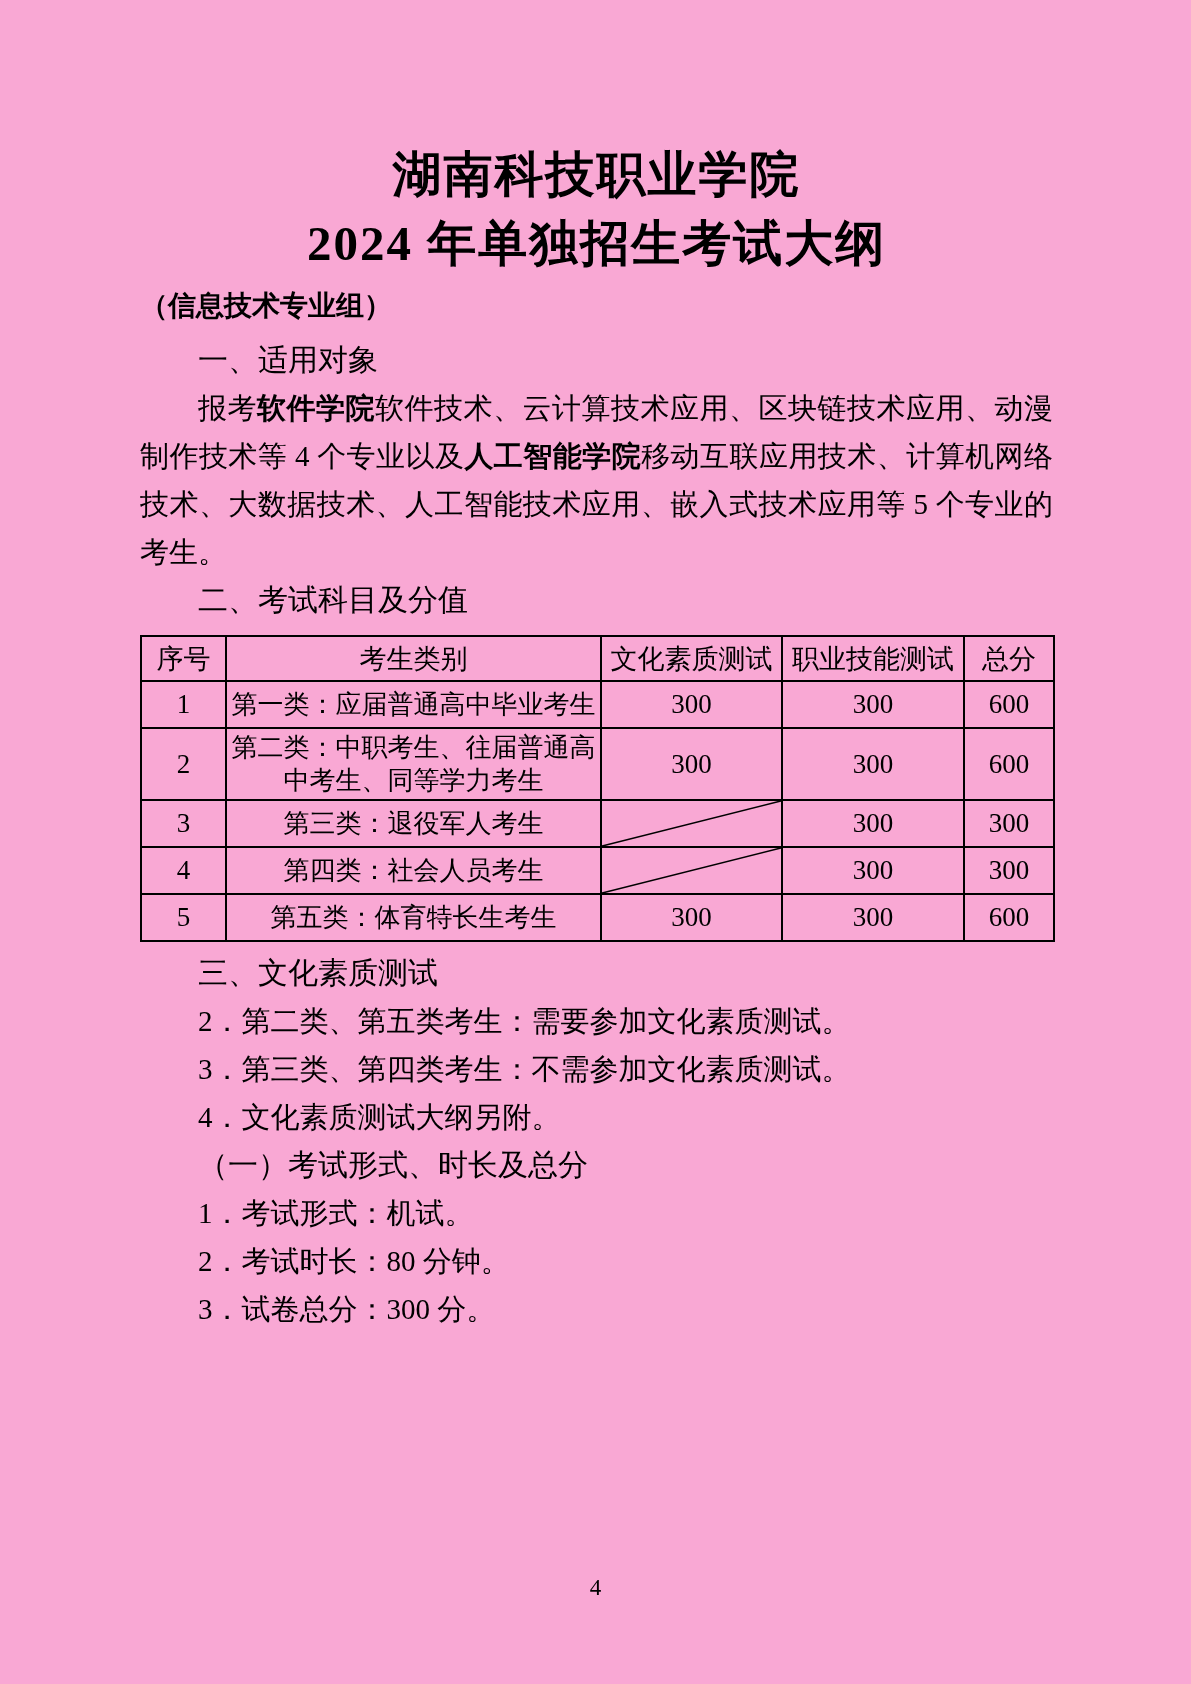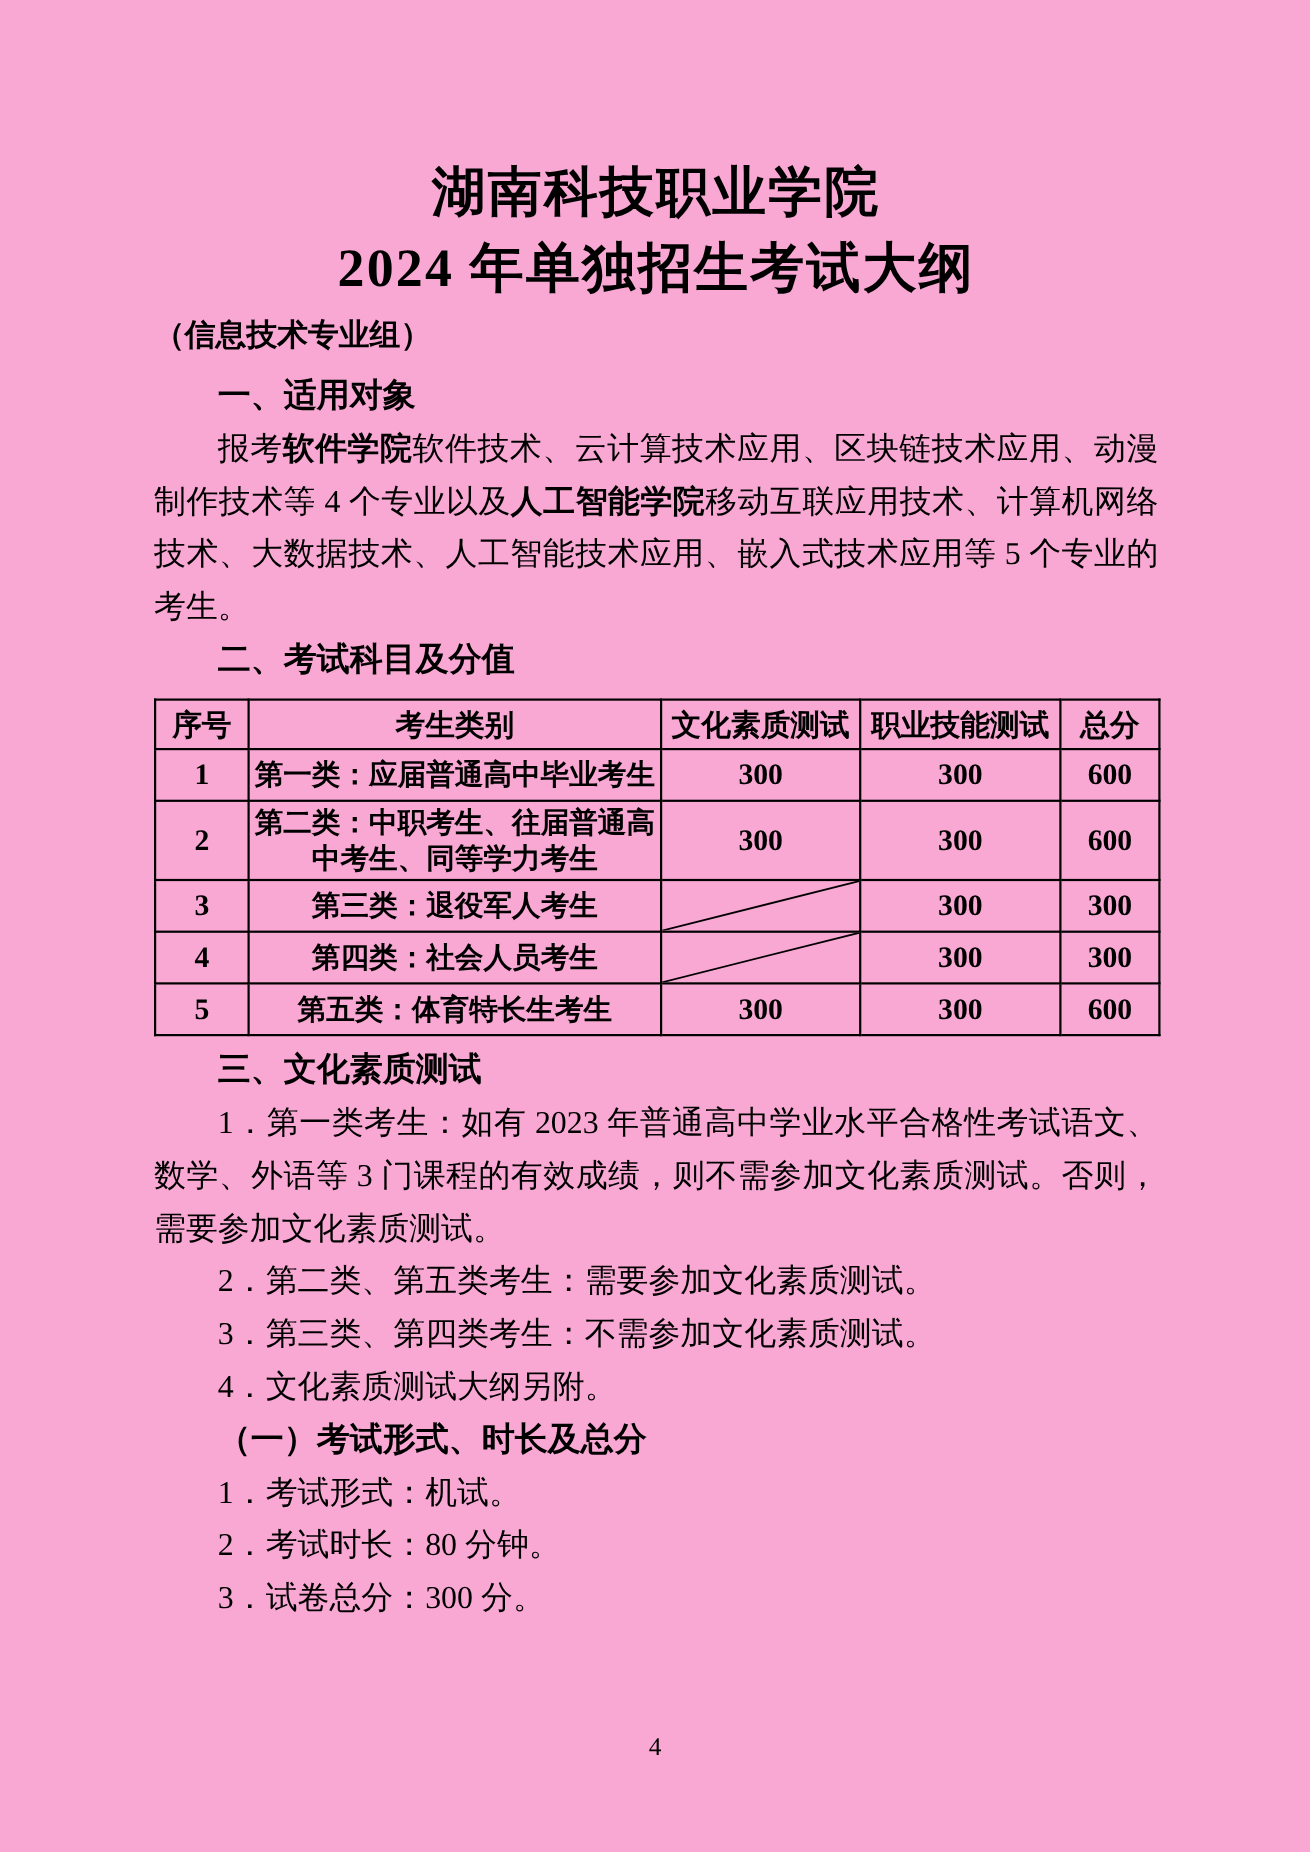--- a/index.html
+++ b/index.html
@@ -24,21 +24,21 @@
   }
   .subtitle {
     font-size: 28px;
     font-weight: 700;
     line-height: 40px;
     text-align: left;
     margin-top: 8px;
   }
   .sec-h {
     font-size: 30px;
-    font-weight: 700;
+    font-weight: 400;
     line-height: 48px;
     margin: 0;
     text-indent: 58px;
   }
   .sec-h.mt { margin-top: 10px; }
   p.body {
     font-size: 29px;
     line-height: 48px;
     margin: 0;
     text-align: justify;
@@ -50,21 +50,21 @@
     width: 913px;
     border-collapse: collapse;
     margin: 11px 0 7px 0;
     font-size: 27px;
   }
   table.score th, table.score td {
     border: 2px solid #000000;
     text-align: center;
     vertical-align: middle;
     padding: 0;
-    font-weight: 700;
+    font-weight: 400;
   }
   table.score th { height: 43px; }
   table.score td { height: 45px; }
   tr.tall td { height: 70px; }
   td.cat {
     text-align: left;
     padding: 2px 6px 2px 10px;
     font-size: 26px;
     line-height: 33px;
   }
@@ -153,21 +153,20 @@
         <td>5</td>
         <td class="cat">第五类：体育特长生考生</td>
         <td>300</td>
         <td>300</td>
         <td>600</td>
       </tr>
     </tbody>
   </table>
 
   <h3 class="sec-h">三、文化素质测试</h3>
-  <p class="body">1．第一类考生：如有 2023 年普通高中学业水平合格性考试语文、数学、外语等 3 门课程的有效成绩，则不需参加文化素质测试。否则，需要参加文化素质测试。</p>
   <p class="body">2．第二类、第五类考生：需要参加文化素质测试。</p>
   <p class="body">3．第三类、第四类考生：不需参加文化素质测试。</p>
   <p class="body">4．文化素质测试大纲另附。</p>
 
   <h3 class="sec-h">（一）考试形式、时长及总分</h3>
   <p class="body">1．考试形式：机试。</p>
   <p class="body">2．考试时长：80 分钟。</p>
   <p class="body">3．试卷总分：300 分。</p>
 
   <div class="page-number">4</div>

